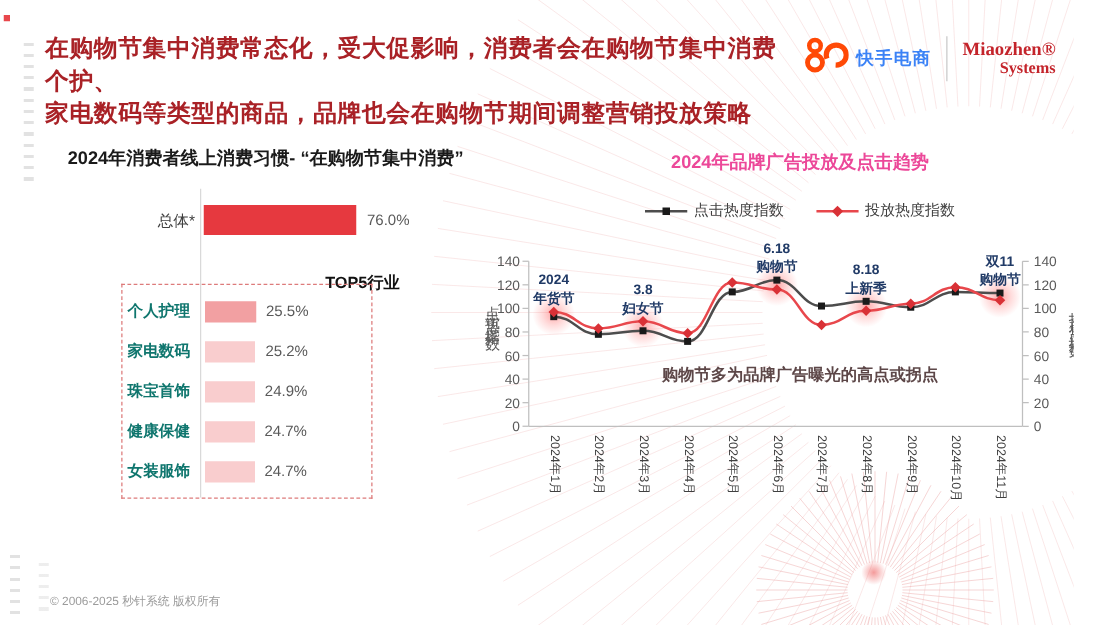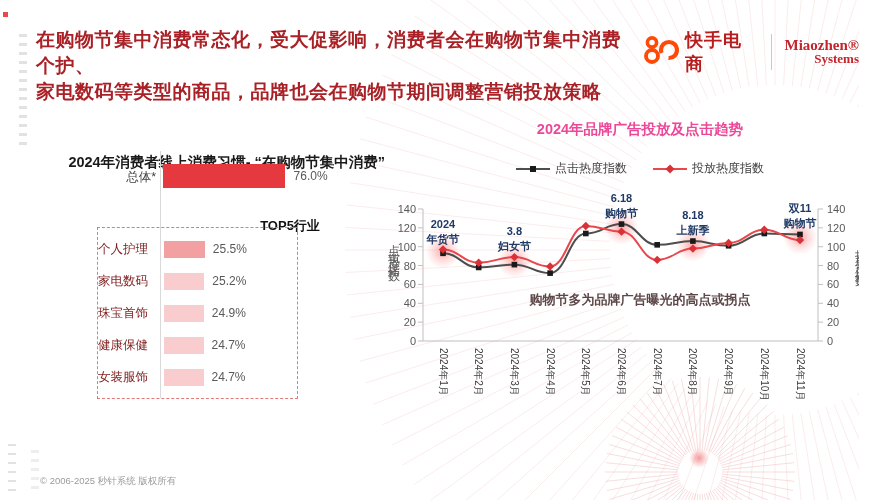--- a/index.html
+++ b/index.html
@@ -12,41 +12,41 @@
   
   .corner-square{position:absolute;left:3px;top:12px;width:5px;height:5px;background:#e8474c;}
   .dash-col{position:absolute;width:8px;
             background-image:repeating-linear-gradient(#e2e2e2 0 2.5px, transparent 2.5px 9px);}
   .d1{left:19px;top:34px;height:115px;}
   .d2{left:8px;top:444px;height:48px;}
   .d3{left:31px;top:450px;height:40px;opacity:.6;}
   .page-title{position:absolute;left:36px;top:27px;width:600px;font-size:19px;font-weight:bold;
               color:#a92126;line-height:26px;letter-spacing:.5px;z-index:2;}
   .logos{position:absolute;left:643px;top:28px;display:flex;align-items:center;z-index:2;}
-  .ks-text{font-size:18px;font-weight:bold;color:#b91c1c;letter-spacing:1px;margin-left:6px;}
+  .ks-text{font-size:14px;font-weight:bold;color:#3b82f6;letter-spacing:1px;margin-left:6px;}
   .logo-divider{width:1px;height:36px;background:#c9c9c9;margin:0 12px;}
   .mz{color:#c4242b;text-align:right;font-weight:bold;line-height:14px;
       font-family:"Liberation Serif","DejaVu Serif",serif;}
   .mz-l1{font-size:15px;}
   .mz-l2{font-size:13px;}
 
   
-  .lc-title{position:absolute;left:40px;top:117px;width:345px;text-align:right;
-            font-size:14.5px;font-weight:bold;color:#1a1a1a;margin-top:36px;}
+  .lc-title{position:absolute;left:40px;top:117px;width:345px;text-align:center;
+            font-size:14.5px;font-weight:bold;color:#1a1a1a;}
   .lc-axis{position:absolute;left:160px;top:151px;width:1px;height:247px;background:#d9d9d9;}
   .total-label{position:absolute;left:84px;top:169px;width:72px;text-align:right;
                font-size:12.5px;color:#404040;}
   .total-bar{position:absolute;left:163px;top:164px;height:24px;background:#e6393f;}
   .total-value{position:absolute;top:169px;font-size:12px;color:#595959;}
   .top5-label{position:absolute;left:225px;top:204px;width:130px;text-align:center;
               font-size:13px;font-weight:bold;color:#111;margin-top:13px;}
   .top5-box{position:absolute;left:97px;top:227px;width:201px;height:172px;
             border:1px dashed #dd7b7b;padding:5px 0;display:flex;flex-direction:column;}
   .t5row{display:flex;align-items:center;height:32.2px;}
-  .t5lbl{width:58px;text-align:left;font-size:12.5px;color:#7f1d1d;flex:none;}
+  .t5lbl{width:58px;text-align:center;font-size:12.5px;color:#0f766e;flex:none;font-weight:bold;}
   .t5bar{height:17px;background:#f9cdce;margin-left:8px;flex:none;}
   .t5bar.first{background:#f2a0a2;}
   .t5val{margin-left:8px;font-size:12px;color:#595959;}
 
   
   .rc-title{position:absolute;left:420px;top:120px;width:440px;text-align:center;
             font-size:14.5px;font-weight:bold;color:#ec4899;}
   .legend{position:absolute;left:420px;top:160px;width:440px;display:flex;
           justify-content:center;gap:26px;}
   .legend-item{display:flex;align-items:center;gap:5px;font-size:12px;color:#404040;}

